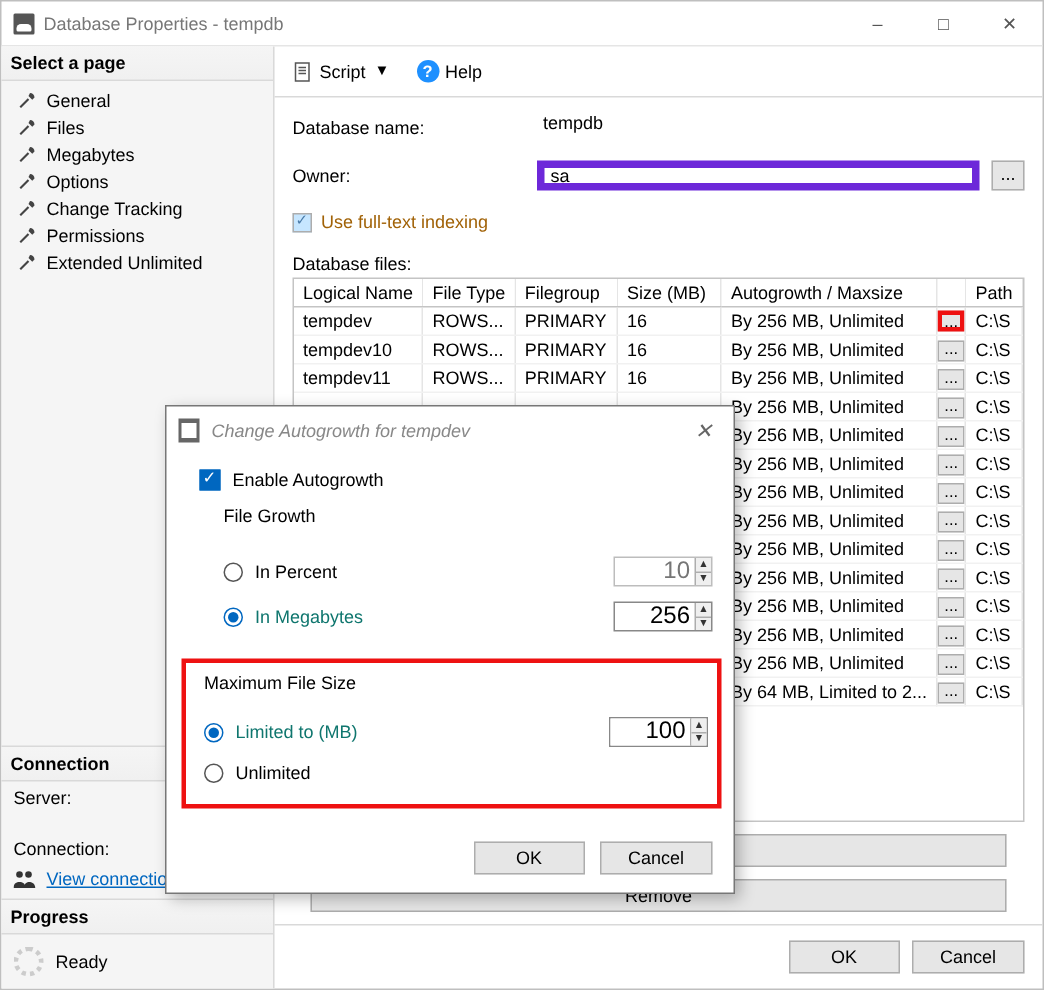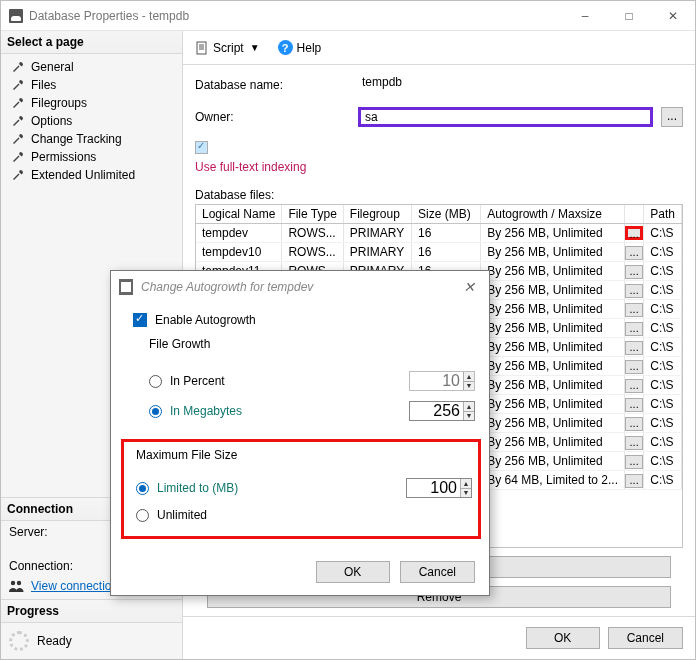--- a/index.html
+++ b/index.html
@@ -27,24 +27,24 @@
   .people { width:16px; height:12px; }
   .main { flex:1; display:flex; flex-direction:column; min-width:0; }
   .toolbar { height:34px; display:flex; align-items:center; gap:8px; padding:0 8px; border-bottom:1px solid #d9d9d9; }
   .toolbtn { display:flex; align-items:center; gap:4px; padding:2px 4px; cursor:pointer;justify-content:space-between; }
   .scripticon { width:14px; height:14px; }
   .dropdown { font-size:10px; padding:0 2px; }
   .helpicon { width:15px; height:15px; border-radius:50%; background:#1e90ff; color:#fff; display:flex; align-items:center; justify-content:center; font-size:11px; font-weight:bold; }
   .content { padding:10px 12px 8px 12px; flex:1; overflow:hidden; display:flex; flex-direction:column; }
   .field { display:flex; align-items:center; gap:8px; margin-bottom:12px; }
   .field label { width:155px; }
-  .txt { border:3px solid #6d28d9; height:20px; padding:0 4px; background:#fff; }
+  .txt { border:5px solid #6d28d9; height:20px; padding:0 4px; background:#fff; }
   .txt.wide { flex:1; }
   .btn-ell { width:22px; height:20px; border:1px solid #adadad; background:#e6e6e6; text-align:center; line-height:16px; cursor:pointer; }
-  .checkbox { display:inline-flex; gap:6px; color:#be185d;flex-direction:column; }
+  .checkbox { display:inline-flex; align-items:center; gap:6px; color:#a16207; }
   .cb { width:13px; height:13px; border:1px solid #adadad; background:#c6e6ff; position:relative; }
   .cb.checked::after { content:"✓"; font-size:10px; color:#4a7ba8; position:absolute; left:1px; top:-2px; }
   .tablewrap { border:1px solid #c4c4c4; flex:1; overflow:hidden; position:relative; }
   table { border-collapse:collapse; width:100%; font-size:12px;}
   th, td { border-right:1px solid #e5e5e5; border-bottom:1px solid #f1f1f1; text-align:left; padding:2px 6px; height:18px; white-space:nowrap; overflow:hidden; }
   th { background:#fff; font-weight:normal; border-bottom:1px solid #c4c4c4; position:sticky; top:0; }
   .col-logical { width:75px; }
   .col-ftype   { width:60px; }
   .col-fgroup  { width:75px; }
   .col-size    { width:105px; }
@@ -113,21 +113,21 @@
           <div class="navitem">
             <span class="wrench"><svg viewBox="0 0 14 14">
                 <path d="M9 2a3 3 0 0 1 3 3l-1.5 1.5L8 4l1-2zM7.5 5.5 2 11l1 1 5.5-5.5z" fill="#444"></path>
               </svg></span>
             <span>Files</span>
           </div>
           <div class="navitem">
             <span class="wrench"><svg viewBox="0 0 14 14">
                 <path d="M9 2a3 3 0 0 1 3 3l-1.5 1.5L8 4l1-2zM7.5 5.5 2 11l1 1 5.5-5.5z" fill="#444"></path>
               </svg></span>
-            <span>Filegroups</span>
+            <span>Megabytes</span>
           </div>
           <div class="navitem">
             <span class="wrench"><svg viewBox="0 0 14 14">
                 <path d="M9 2a3 3 0 0 1 3 3l-1.5 1.5L8 4l1-2zM7.5 5.5 2 11l1 1 5.5-5.5z" fill="#444"></path>
               </svg></span>
             <span>Options</span>
           </div>
           <div class="navitem">
             <span class="wrench"><svg viewBox="0 0 14 14">
                 <path d="M9 2a3 3 0 0 1 3 3l-1.5 1.5L8 4l1-2zM7.5 5.5 2 11l1 1 5.5-5.5z" fill="#444"></path>

